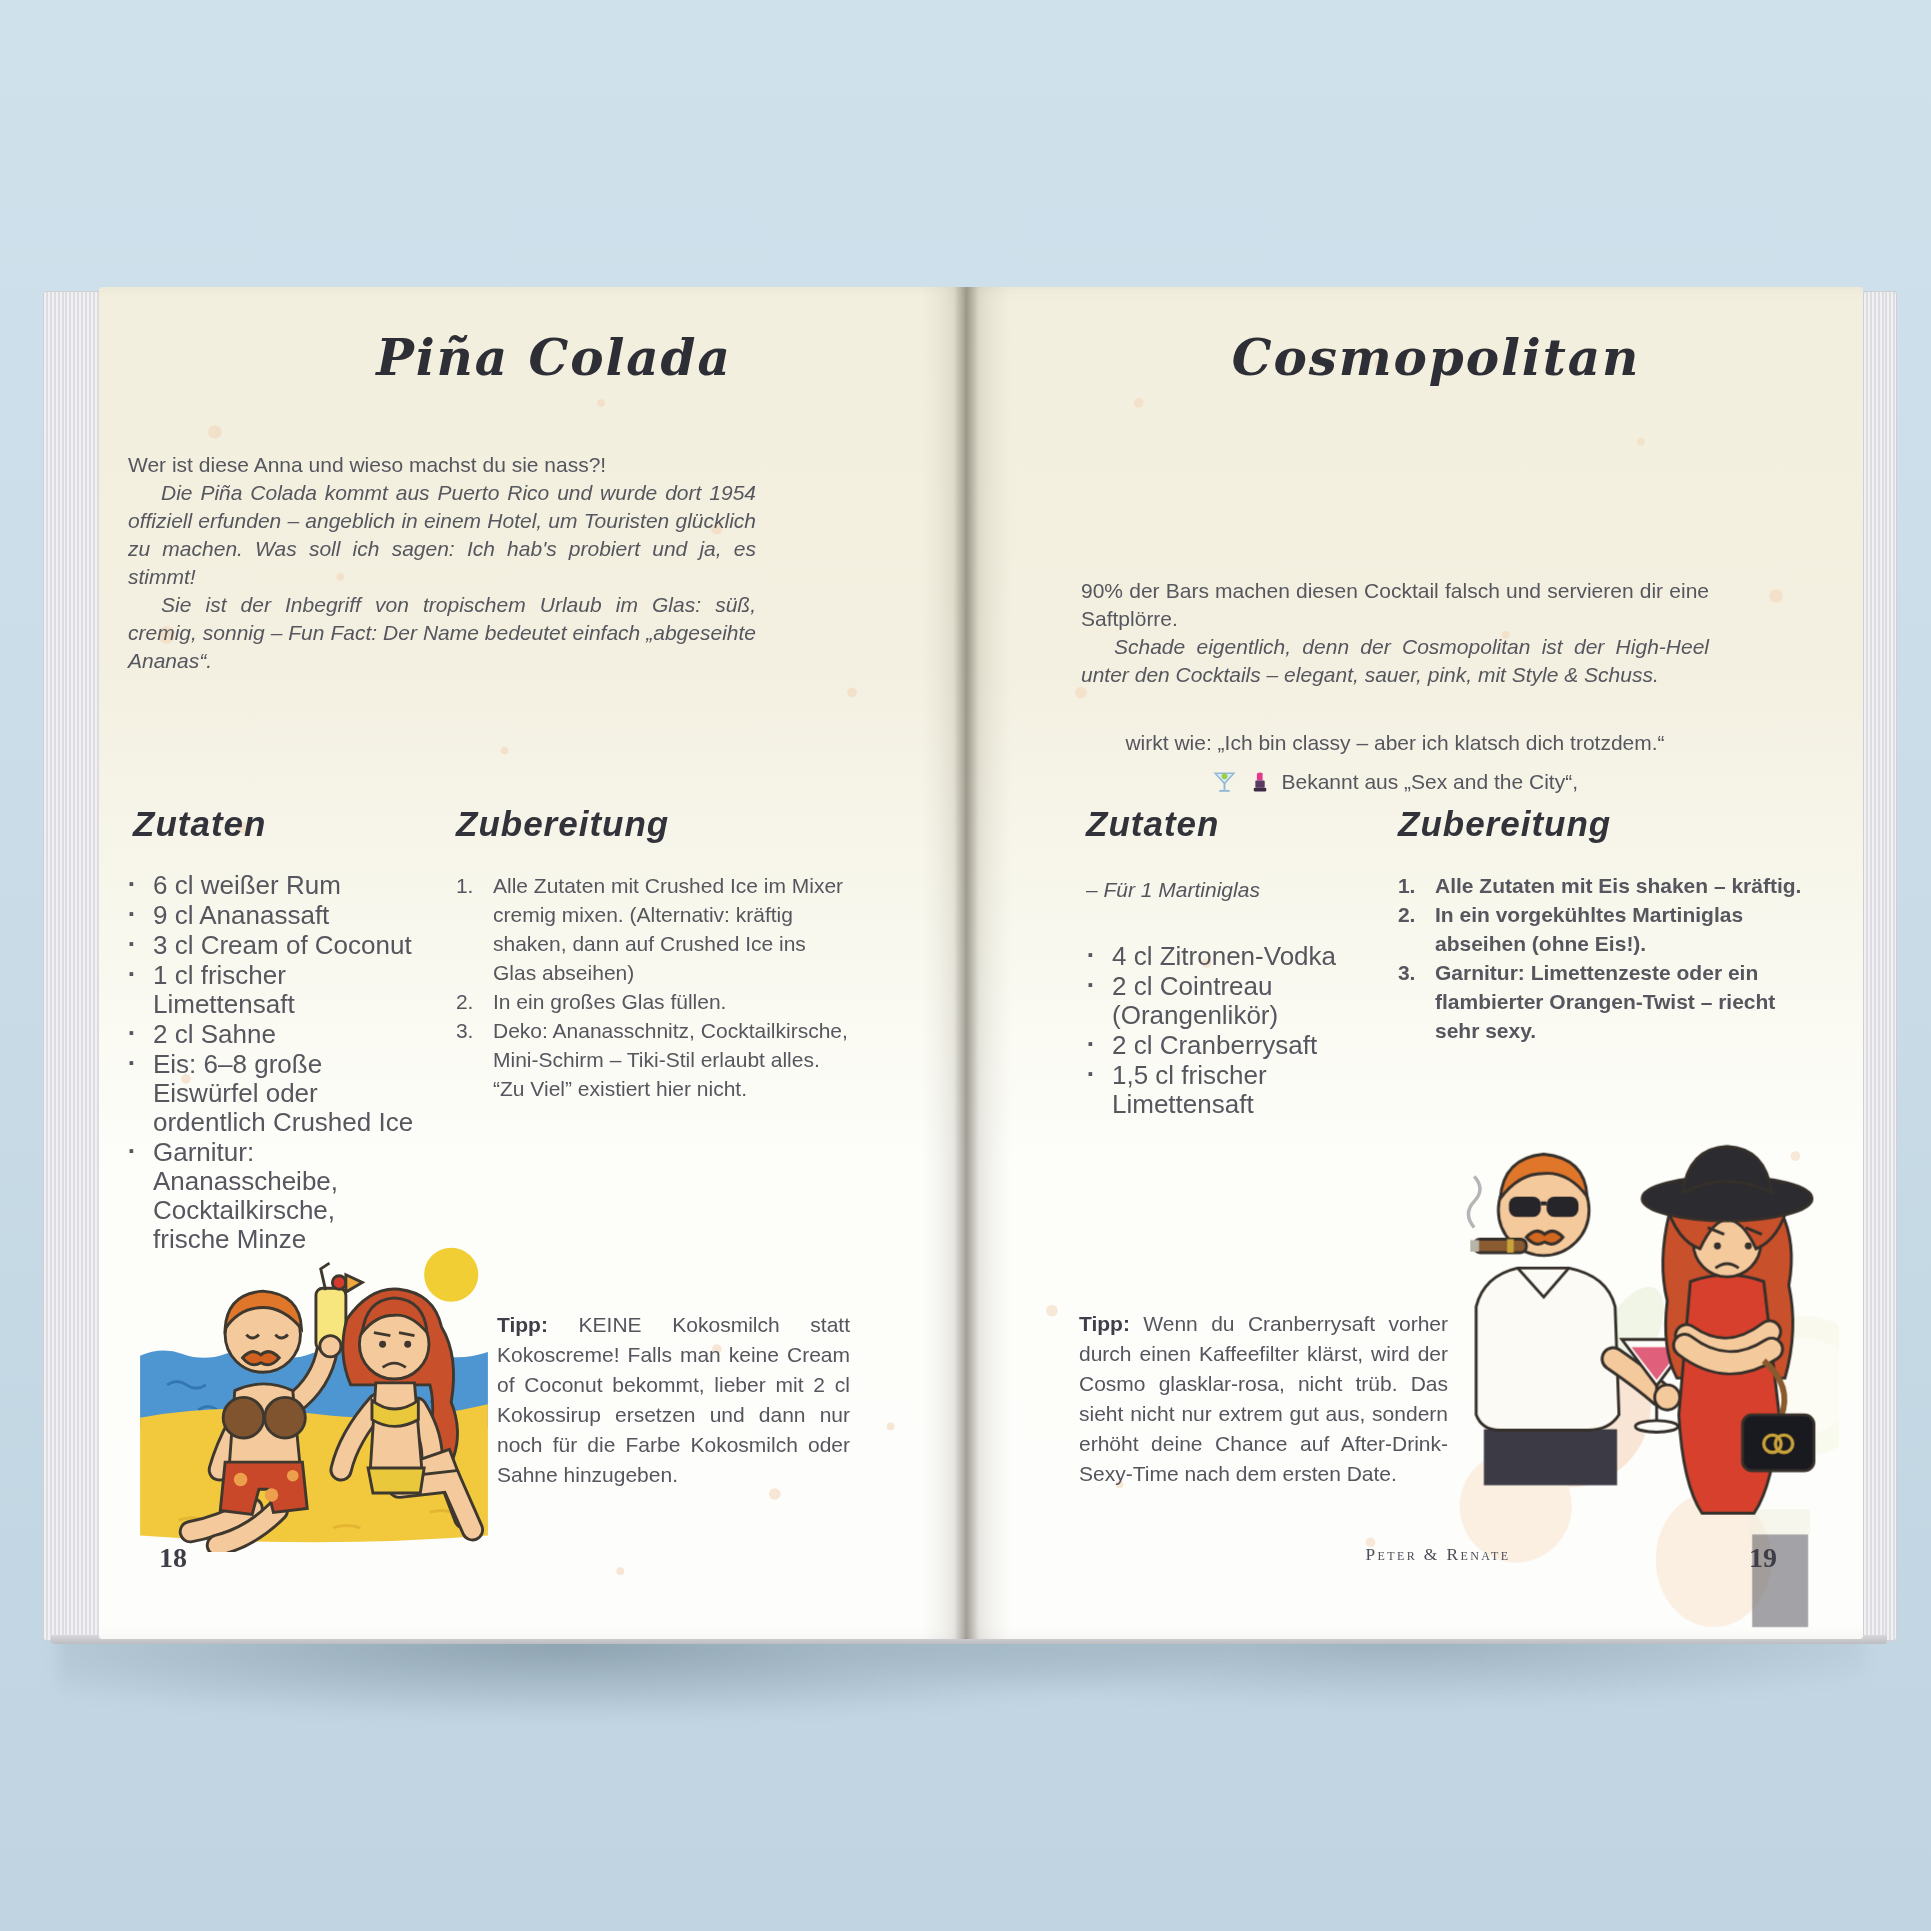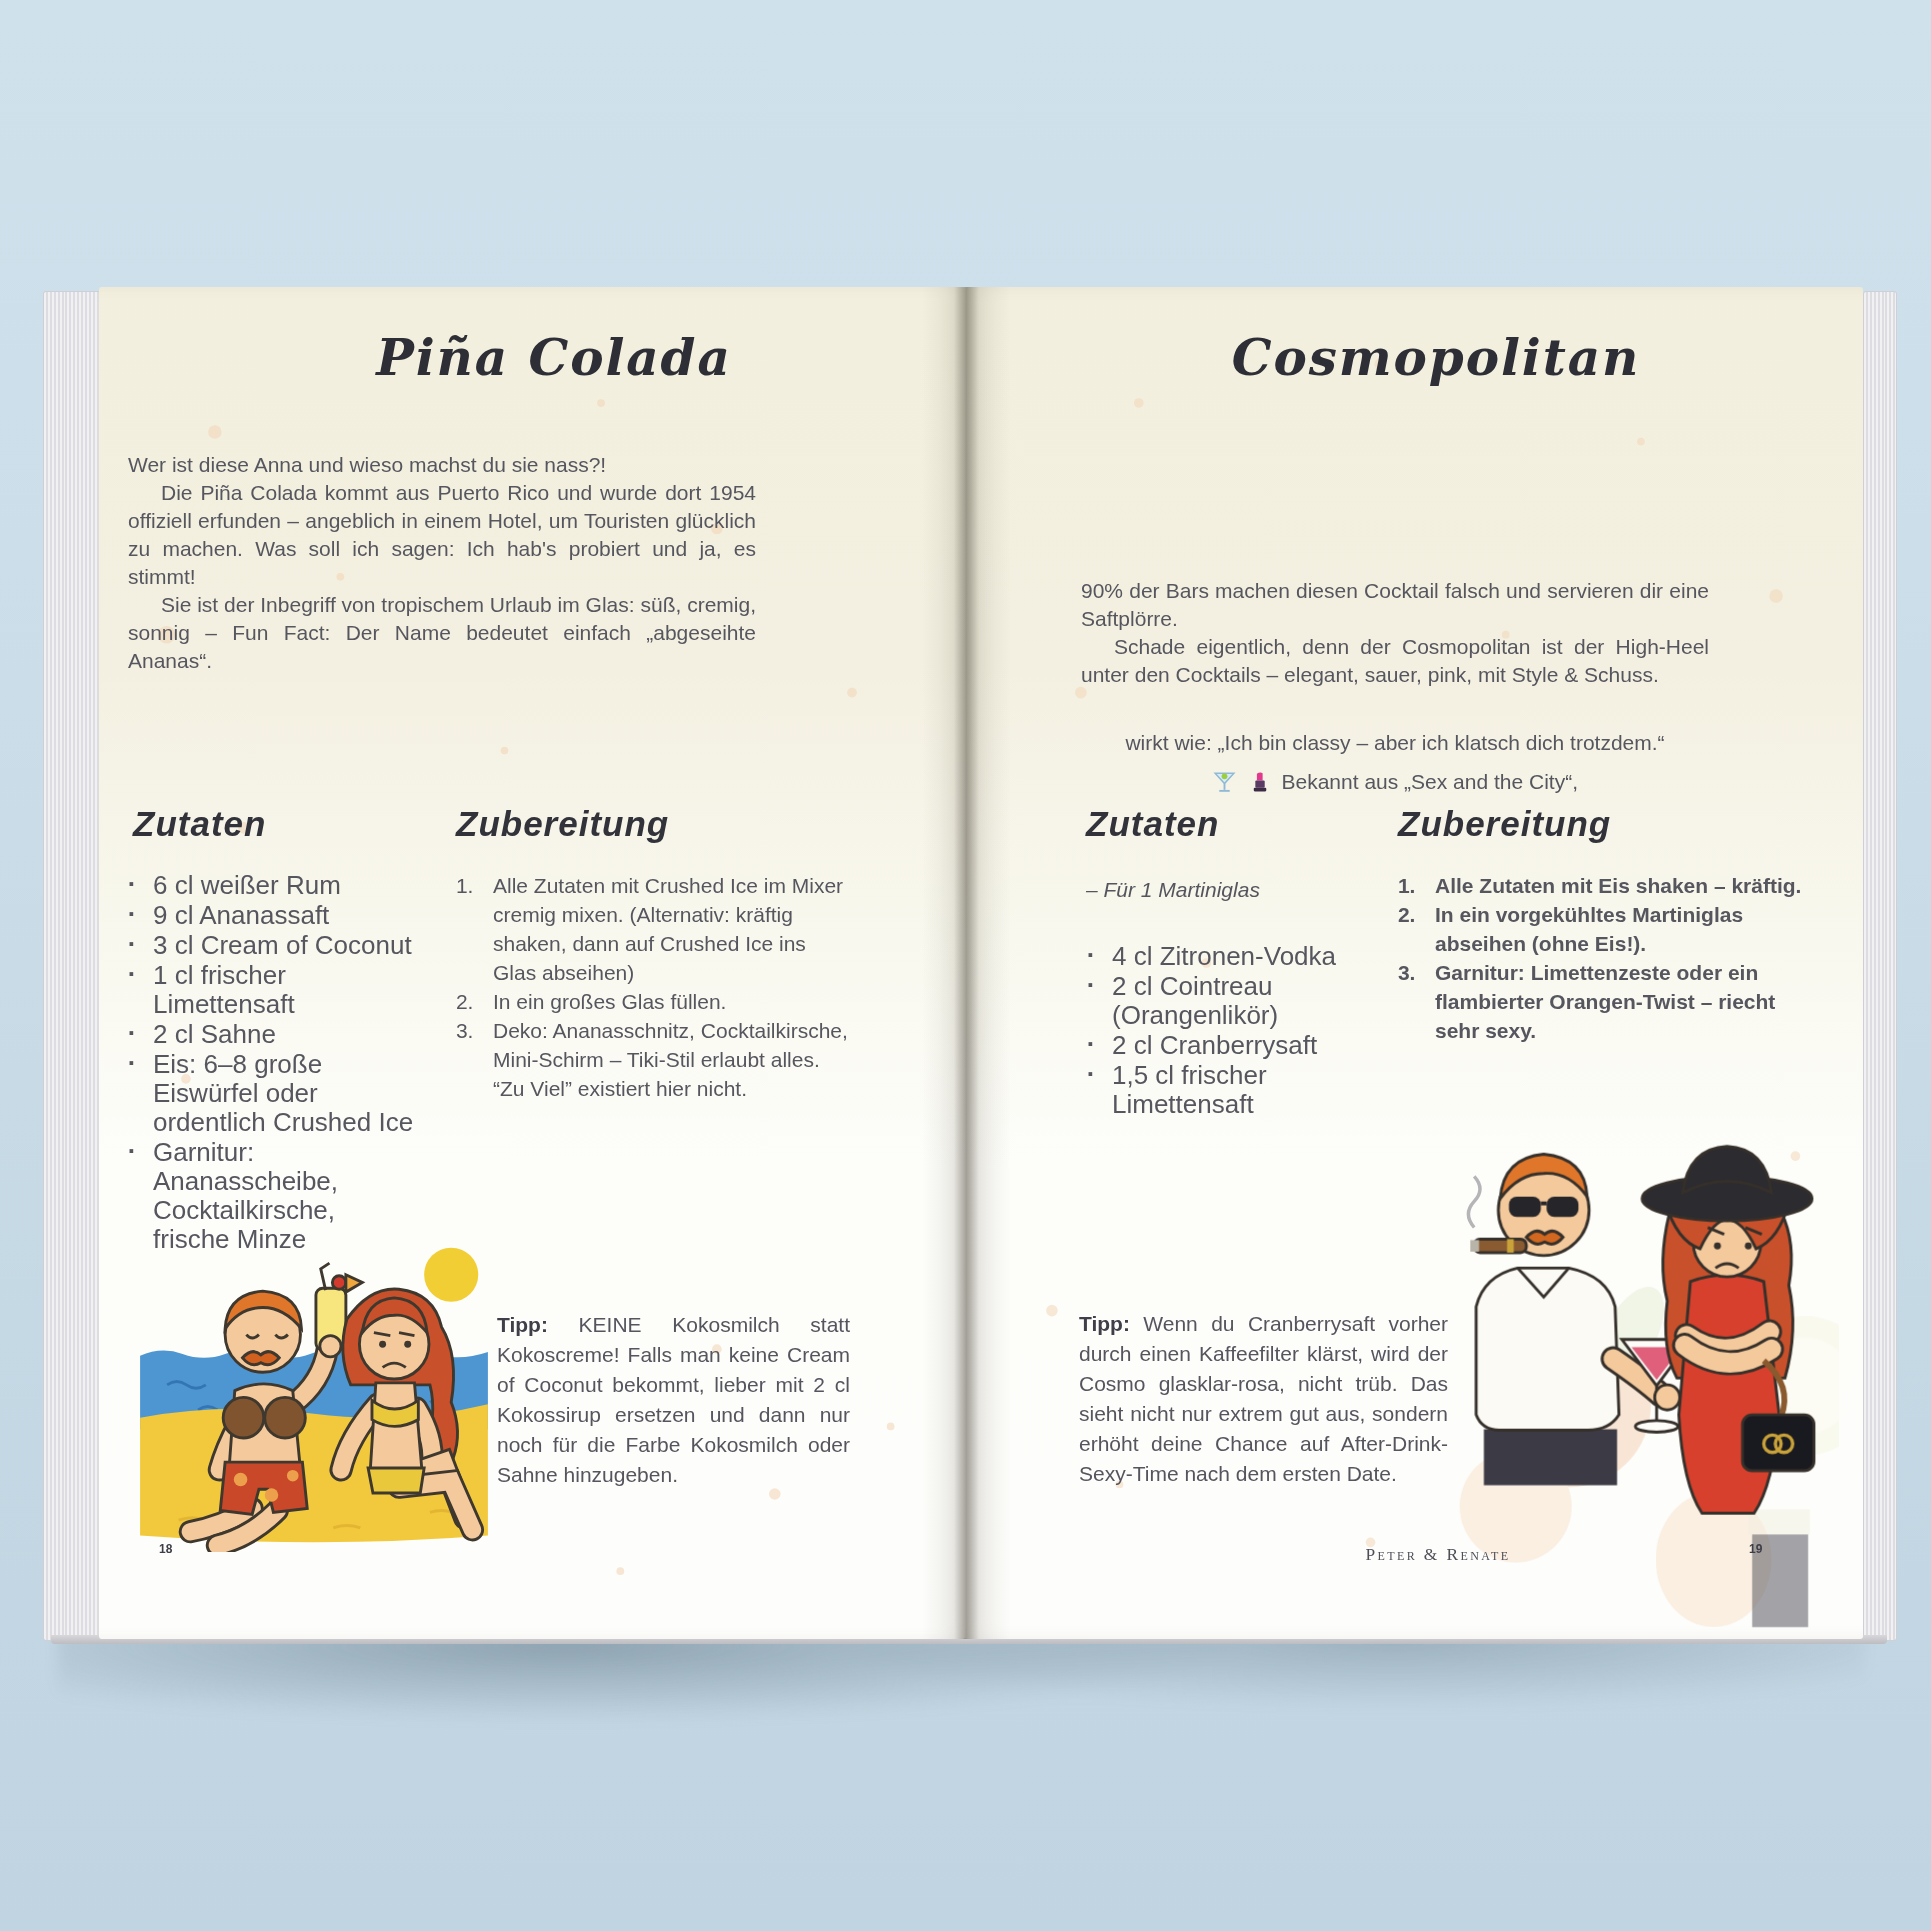--- a/index.html
+++ b/index.html
@@ -41,41 +41,41 @@
   }
   .speckles{position:absolute;inset:0;pointer-events:none;}
 
   .page-title{
     position:absolute;left:0;right:0;top:41px;text-align:center;
     font-family:"DejaVu Serif",serif;font-style:italic;font-weight:600;
     font-size:50px;letter-spacing:1.9px;color:#2e2e36;padding-left:44px;
   }
   .intro{position:absolute;font-size:21px;line-height:28px;color:#56565f;text-align:justify;}
   .intro p{margin:0;}
-  .intro p.indent{text-indent:33px;}
+  .intro p.indent{text-indent:33px;font-style:italic;}
   .quote{position:absolute;text-align:center;font-size:21px;line-height:39px;color:#56565f;}
   .q-icons svg{vertical-align:-4.8px;margin-right:3.9px;}
   .script-head{
     position:absolute;font-family:Liberation Sans, sans-serif;font-style:italic;font-weight:600;
     font-size:35px;letter-spacing:1px;color:#32323a;
   }
   .serving-note{position:absolute;font-size:21px;font-style:italic;color:#55555e;}
   .ing-list{position:absolute;font-size:26px;line-height:29px;color:#56565f;}
   .ing-item{position:relative;padding-left:33px;margin-bottom:1px;}
   .ing-item::before{content:"·";position:absolute;left:7.7px;top:-1px;font-weight:bold;color:#56565f;}
   .steps{position:absolute;font-size:21px;line-height:29px;color:#56565f;counter-reset:step;}
   .step{position:relative;padding-left:39px;}
   .step::before{counter-increment:step;content:counter(step) ".";position:absolute;left:1.9px;}
   .tip{position:absolute;font-size:21px;line-height:30px;color:#55555e;text-align:justify;}
   .tip b{color:#3f3f49;}
   .footer-title{
     position:absolute;text-align:center;font-family:"Liberation Serif",serif;
     font-variant:small-caps;letter-spacing:2.4px;font-size:17.4px;color:#4e4e58;
   }
-  .page-num{position:absolute;font-size:12px;font-weight:bold;color:#3e3e48;}
+  .page-num{position:absolute;font-size:28px;font-weight:bold;color:#3e3e48;font-family:Liberation Serif, serif;}
   .illus{position:absolute;}
 </style>
 </head>
 <body>
 
 <div class="book-shadow"></div>
 
 <div class="book">
   <div class="edge-stack edge-left"></div>
   <div class="edge-stack edge-right"></div>

